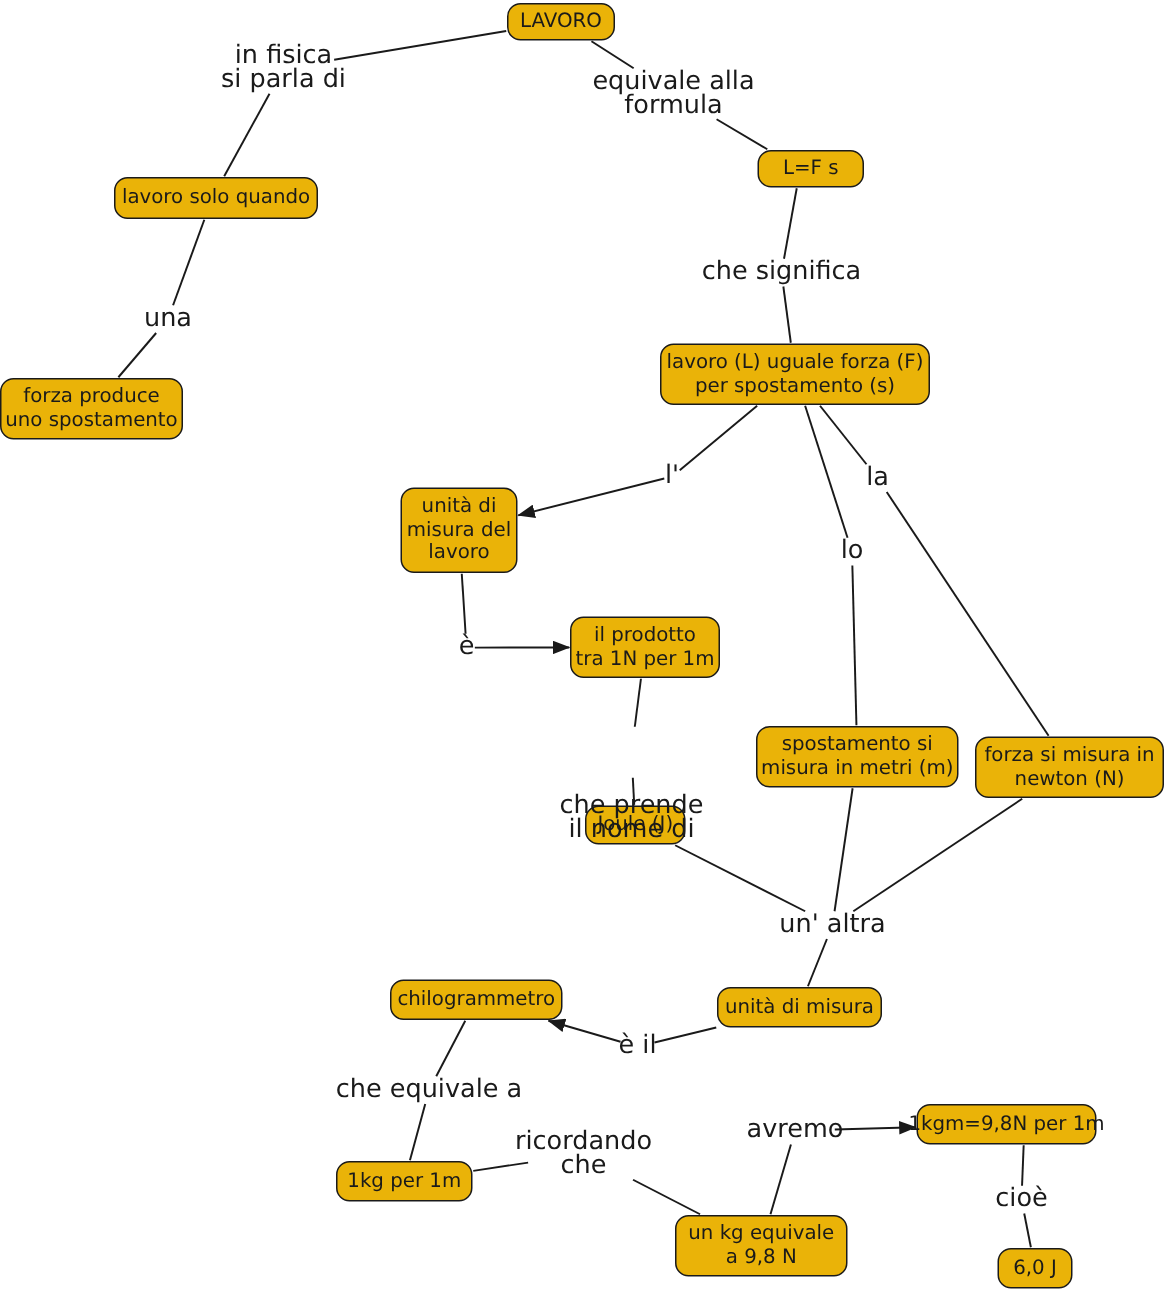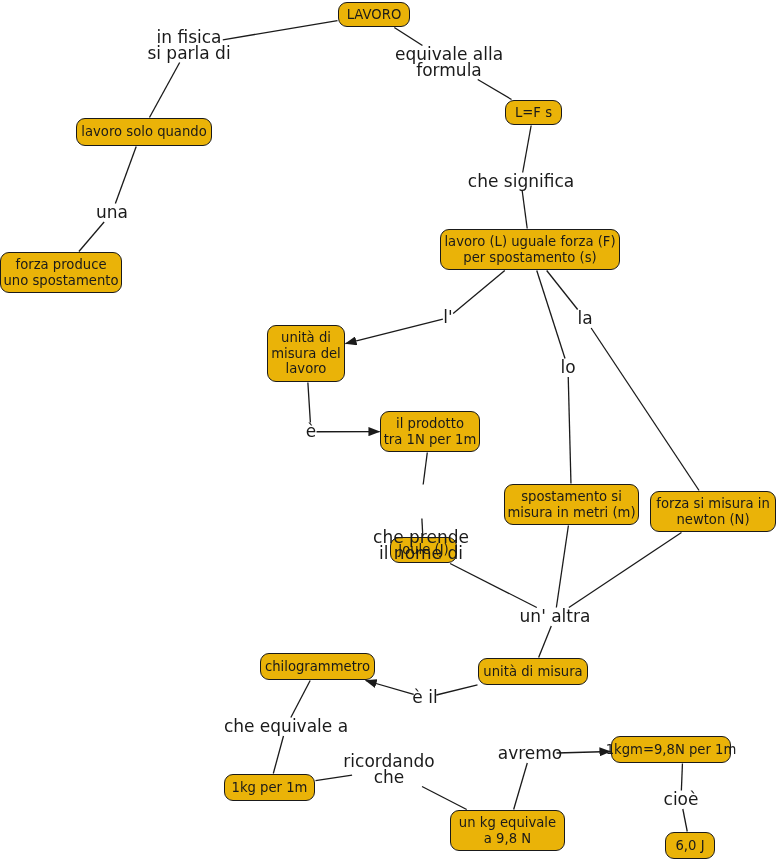--- a/index.html
+++ b/index.html
@@ -94,21 +94,21 @@
         <line x1="556.5234375" y1="753.0132378472222" x2="610.5" y2="751.5138888888889" stroke="#1a1a1a" stroke-width="1.3" marker-end="url(#arrowhead)"></line>
         <line x1="682.4427860696518" y1="763.5" x2="681.3681592039801" y2="790.5" stroke="#1a1a1a" stroke-width="1.3"></line>
         <line x1="682.8196721311475" y1="809" x2="687.2459016393443" y2="831.5" stroke="#1a1a1a" stroke-width="1.3"></line>
       </g>
   </svg>
   <div id="node-group">
       <div class="node" style="left: 338px; top: 2px; width: 72px; height: 25px;">LAVORO</div>
       <div class="node" style="left: 76px; top: 118px; width: 136px; height: 28px;">lavoro solo quando</div>
       <div class="node" style="left: 0px; top: 252px; width: 122px; height: 41px;">forza produce
 uno spostamento</div>
-      <div class="node" style="left: 505px; top: 100px; width: 57px; height: 25px;">L=F s</div>
+      <div class="node" style="left: 505px; top: 100px; width: 71px; height: 25px;">L=F s</div>
       <div class="node" style="left: 440px; top: 229px; width: 180px; height: 41px;">lavoro (L) uguale forza (F)
 per spostamento (s)</div>
       <div class="node" style="left: 267px; top: 325px; width: 78px; height: 57px;">unità di
 misura del
 lavoro</div>
       <div class="node" style="left: 380px; top: 411px; width: 100px; height: 41px;">il prodotto
 tra 1N per 1m</div>
       <div class="node" style="left: 504px; top: 484px; width: 135px; height: 41px;">spostamento si
 misura in metri (m)</div>
       <div class="node" style="left: 650px; top: 491px; width: 126px; height: 41px;">forza si misura in

